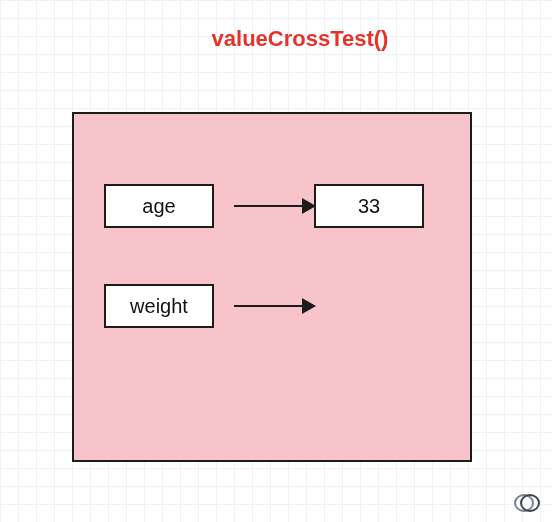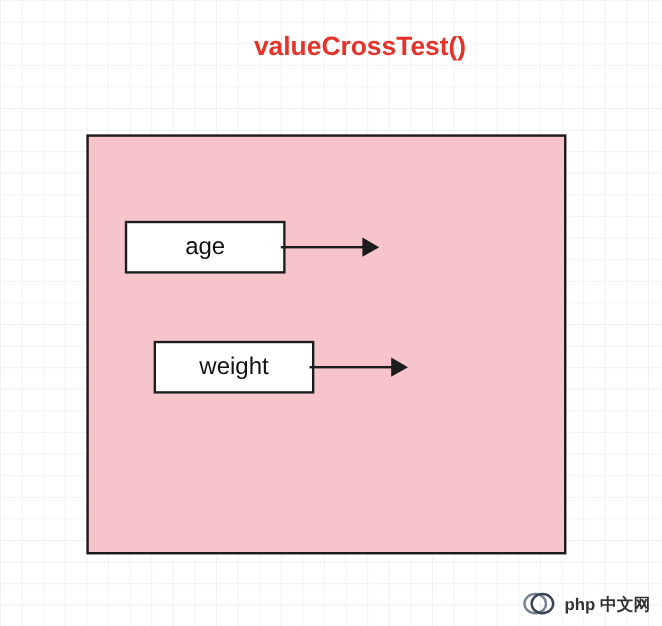--- a/index.html
+++ b/index.html
@@ -39,25 +39,25 @@
       background: #f8c4cb;
       border: 2px solid #1c1c1c;
     }
     .row {
       position: absolute;
       left: 30px;
       width: 340px;
       height: 44px;
     }
     .row.r1 { top: 70px; }
-    .row.r2 { top: 170px; margin-left: 24px; }
+    .row.r2 { top: 170px; }
     .cell {
       position: absolute;
       top: 0;
-      width: 134px;
+      width: 110px;
       height: 44px;
       background: #ffffff;
       border: 2px solid #1c1c1c;
       display: flex;
       align-items: center;
       justify-content: center;
       font-size: 20px;
       color: #111;
     }
     .cell.key { left: 0; }
@@ -114,30 +114,32 @@
   <div>valueCrossTest()</div>
 </div>
 
 <div class="frame">
 
   <div class="row r1">
     <div class="cell key">
       <span>age</span>
     </div>
     <div class="arrow"></div>
+    <div class="cell val">
+      <span>33</span>
+    </div>
   </div>
 
   <div class="row r2">
     <div class="cell key">
       <span>weight</span>
     </div>
     <div class="arrow"></div>
   </div>
 
 </div>
 
 <div class="watermark">
   <span class="logo">
     <span class="ele"></span>
     <span class="ele e2"></span>
   </span>
-  <span>php 中文网</span>
 </div>
 
 </body></html>

